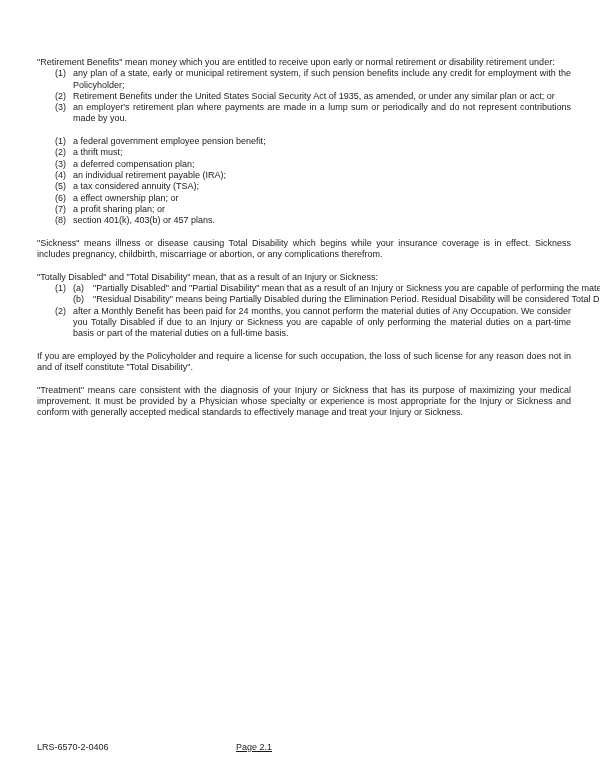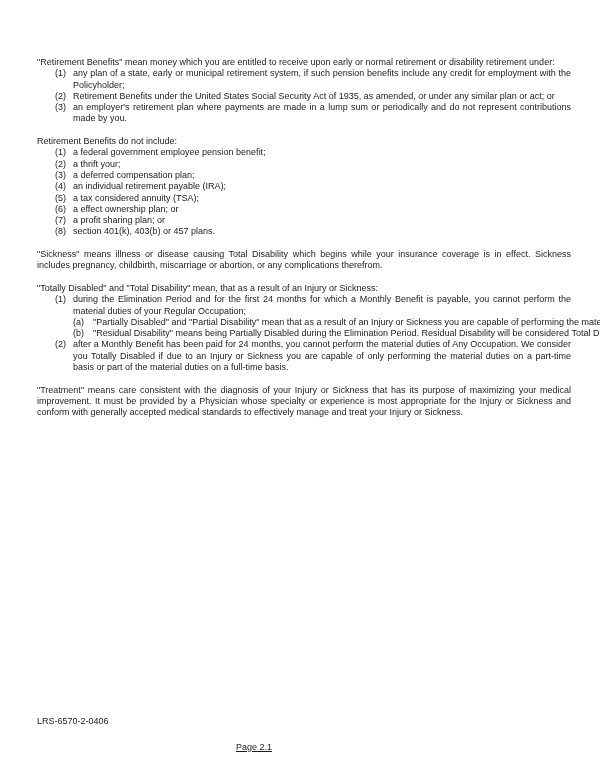--- a/index.html
+++ b/index.html
@@ -22,21 +22,21 @@
   }
   .group + .group { margin-top: 11.3px; }
   p.para { margin: 0; text-align: justify; }
   .list { padding-left: 18px; }
   .li { display: flex; align-items: flex-start; }
   .marker { flex: 0 0 18px; }
   .sublist .marker { flex: 0 0 20px; }
   .li-text { flex: 1 1 auto; min-width: 0; text-align: justify; }
   .li-body { flex: 1 1 auto; min-width: 0; }
   .li-body .li-text { flex: none; display: block; }
-  .footer-code { position: absolute; left: 37px; top: 716px; }
+  .footer-code { position: absolute; left: 37px; top: 742px; }
   .footer-page { position: absolute; left: 236px; top: 742px; text-decoration: underline; }
 </style>
 </head>
 <body>
 
 <div class="page">
   <div class="content">
 
     <section class="group">
       <p class="para">"Retirement Benefits" mean money which you are entitled to receive upon early or normal retirement or disability retirement under:</p>
@@ -50,29 +50,28 @@
           <span class="li-text">Retirement Benefits under the United States Social Security Act of 1935, as amended, or under any similar plan or act; or</span>
         </div>
         <div class="li">
           <span class="marker">(3)</span>
           <span class="li-text">an employer's retirement plan where payments are made in a lump sum or periodically and do not represent contributions made by you.</span>
         </div>
       </div>
     </section>
 
     <section class="group">
-      <p class="para">Retirement Benefits do not include:</p>
       <div class="list">
         <div class="li">
           <span class="marker">(1)</span>
           <span class="li-text">a federal government employee pension benefit;</span>
         </div>
         <div class="li">
           <span class="marker">(2)</span>
-          <span class="li-text">a thrift your;</span>
+          <span class="li-text">a thrift must;</span>
         </div>
         <div class="li">
           <span class="marker">(3)</span>
           <span class="li-text">a deferred compensation plan;</span>
         </div>
         <div class="li">
           <span class="marker">(4)</span>
           <span class="li-text">an individual retirement payable (IRA);</span>
         </div>
         <div class="li">
@@ -97,40 +96,42 @@
     <section class="group">
       <p class="para">"Sickness" means illness or disease causing Total Disability which begins while your insurance coverage is in effect.  Sickness includes pregnancy, childbirth, miscarriage or abortion, or any complications therefrom.</p>
     </section>
 
     <section class="group">
       <p class="para">"Totally Disabled" and "Total Disability" mean, that as a result of an Injury or Sickness:</p>
       <div class="list">
         <div class="li">
           <span class="marker">(1)</span>
           <div class="li-body">
-            <span class="li-text">during the Elimination Period and for the first 24 months for which a Monthly Benefit is payable, you cannot perform the material duties of your Regular Occupation;</span>
             <div class="sublist">
               <div class="li">
                 <span class="marker">(a)</span>
                 <span class="li-text">"Partially Disabled" and "Partial Disability" mean that as a result of an Injury or Sickness you are capable of performing the material duties of your Regular Occupation on a part-time basis or some of the material duties on a full-time basis.  If you are Partially Disabled you will be considered Totally Disabled, except during the Elimination Period;</span>
               </div>
               <div class="li">
                 <span class="marker">(b)</span>
                 <span class="li-text">"Residual Disability" means being Partially Disabled during the Elimination Period.  Residual Disability will be considered Total Disability; and</span>
               </div>
             </div>
           </div>
         </div>
         <div class="li">
           <span class="marker">(2)</span>
           <span class="li-text">after a Monthly Benefit has been paid for 24 months, you cannot perform the material duties of Any Occupation.  We consider you Totally Disabled if due to an Injury or Sickness you are capable of only performing the material duties on a part-time basis or part of the material duties on a full-time basis.</span>
         </div>
       </div>
     </section>
 
+    <section class="group">
+      <p class="para">If you are employed by the Policyholder and require a license for such occupation, the loss of such license for any reason does not in and of itself constitute "Total Disability".</p>
+    </section>
 
     <section class="group">
       <p class="para">"Treatment" means care consistent with the diagnosis of your Injury or Sickness that has its purpose of maximizing your medical improvement.  It must be provided by a Physician whose specialty or experience is most appropriate for the Injury or Sickness and conform with generally accepted medical standards to effectively manage and treat your Injury or Sickness.</p>
     </section>
 
   </div>
 
   <div class="footer-code">LRS-6570-2-0406</div>
   <div class="footer-page">Page 2.1</div>
 </div>

